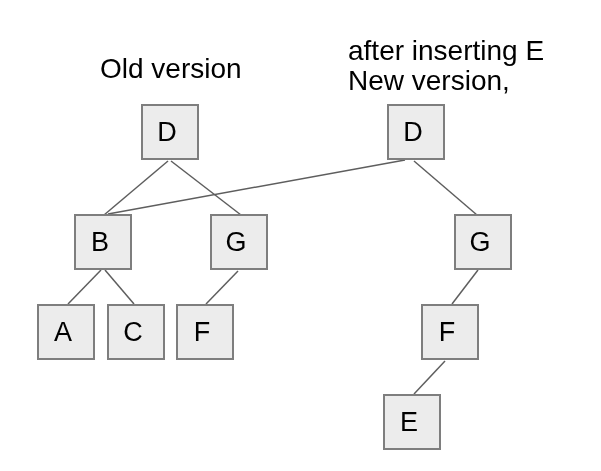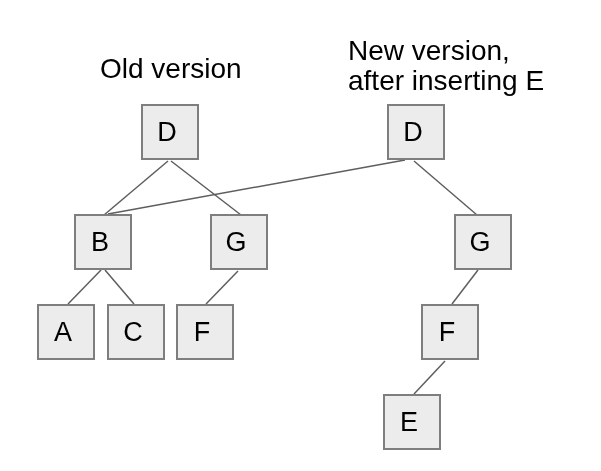--- a/index.html
+++ b/index.html
@@ -75,22 +75,22 @@
     <line x1="238" y1="271" x2="206" y2="304" stroke="#5e5e5e" stroke-width="1.5"></line>
     <line x1="405" y1="160" x2="108" y2="214" stroke="#5e5e5e" stroke-width="1.5"></line>
     <line x1="414" y1="161" x2="477" y2="215" stroke="#5e5e5e" stroke-width="1.5"></line>
     <line x1="478" y1="270" x2="452" y2="304" stroke="#5e5e5e" stroke-width="1.5"></line>
     <line x1="445" y1="361" x2="414" y2="394" stroke="#5e5e5e" stroke-width="1.5"></line>
   </svg>
 
   <div class="title title-old">Old version</div>
 
   <div class="title title-new">
+    <div>after inserting E</div>
     <div>New version,</div>
-    <div>after inserting E</div>
   </div>
 
   <div class="node pos-old-d">
     <span class="node-label">D</span>
   </div>
   <div class="node pos-old-b">
     <span class="node-label">B</span>
   </div>
   <div class="node pos-old-g">
     <span class="node-label">G</span>

